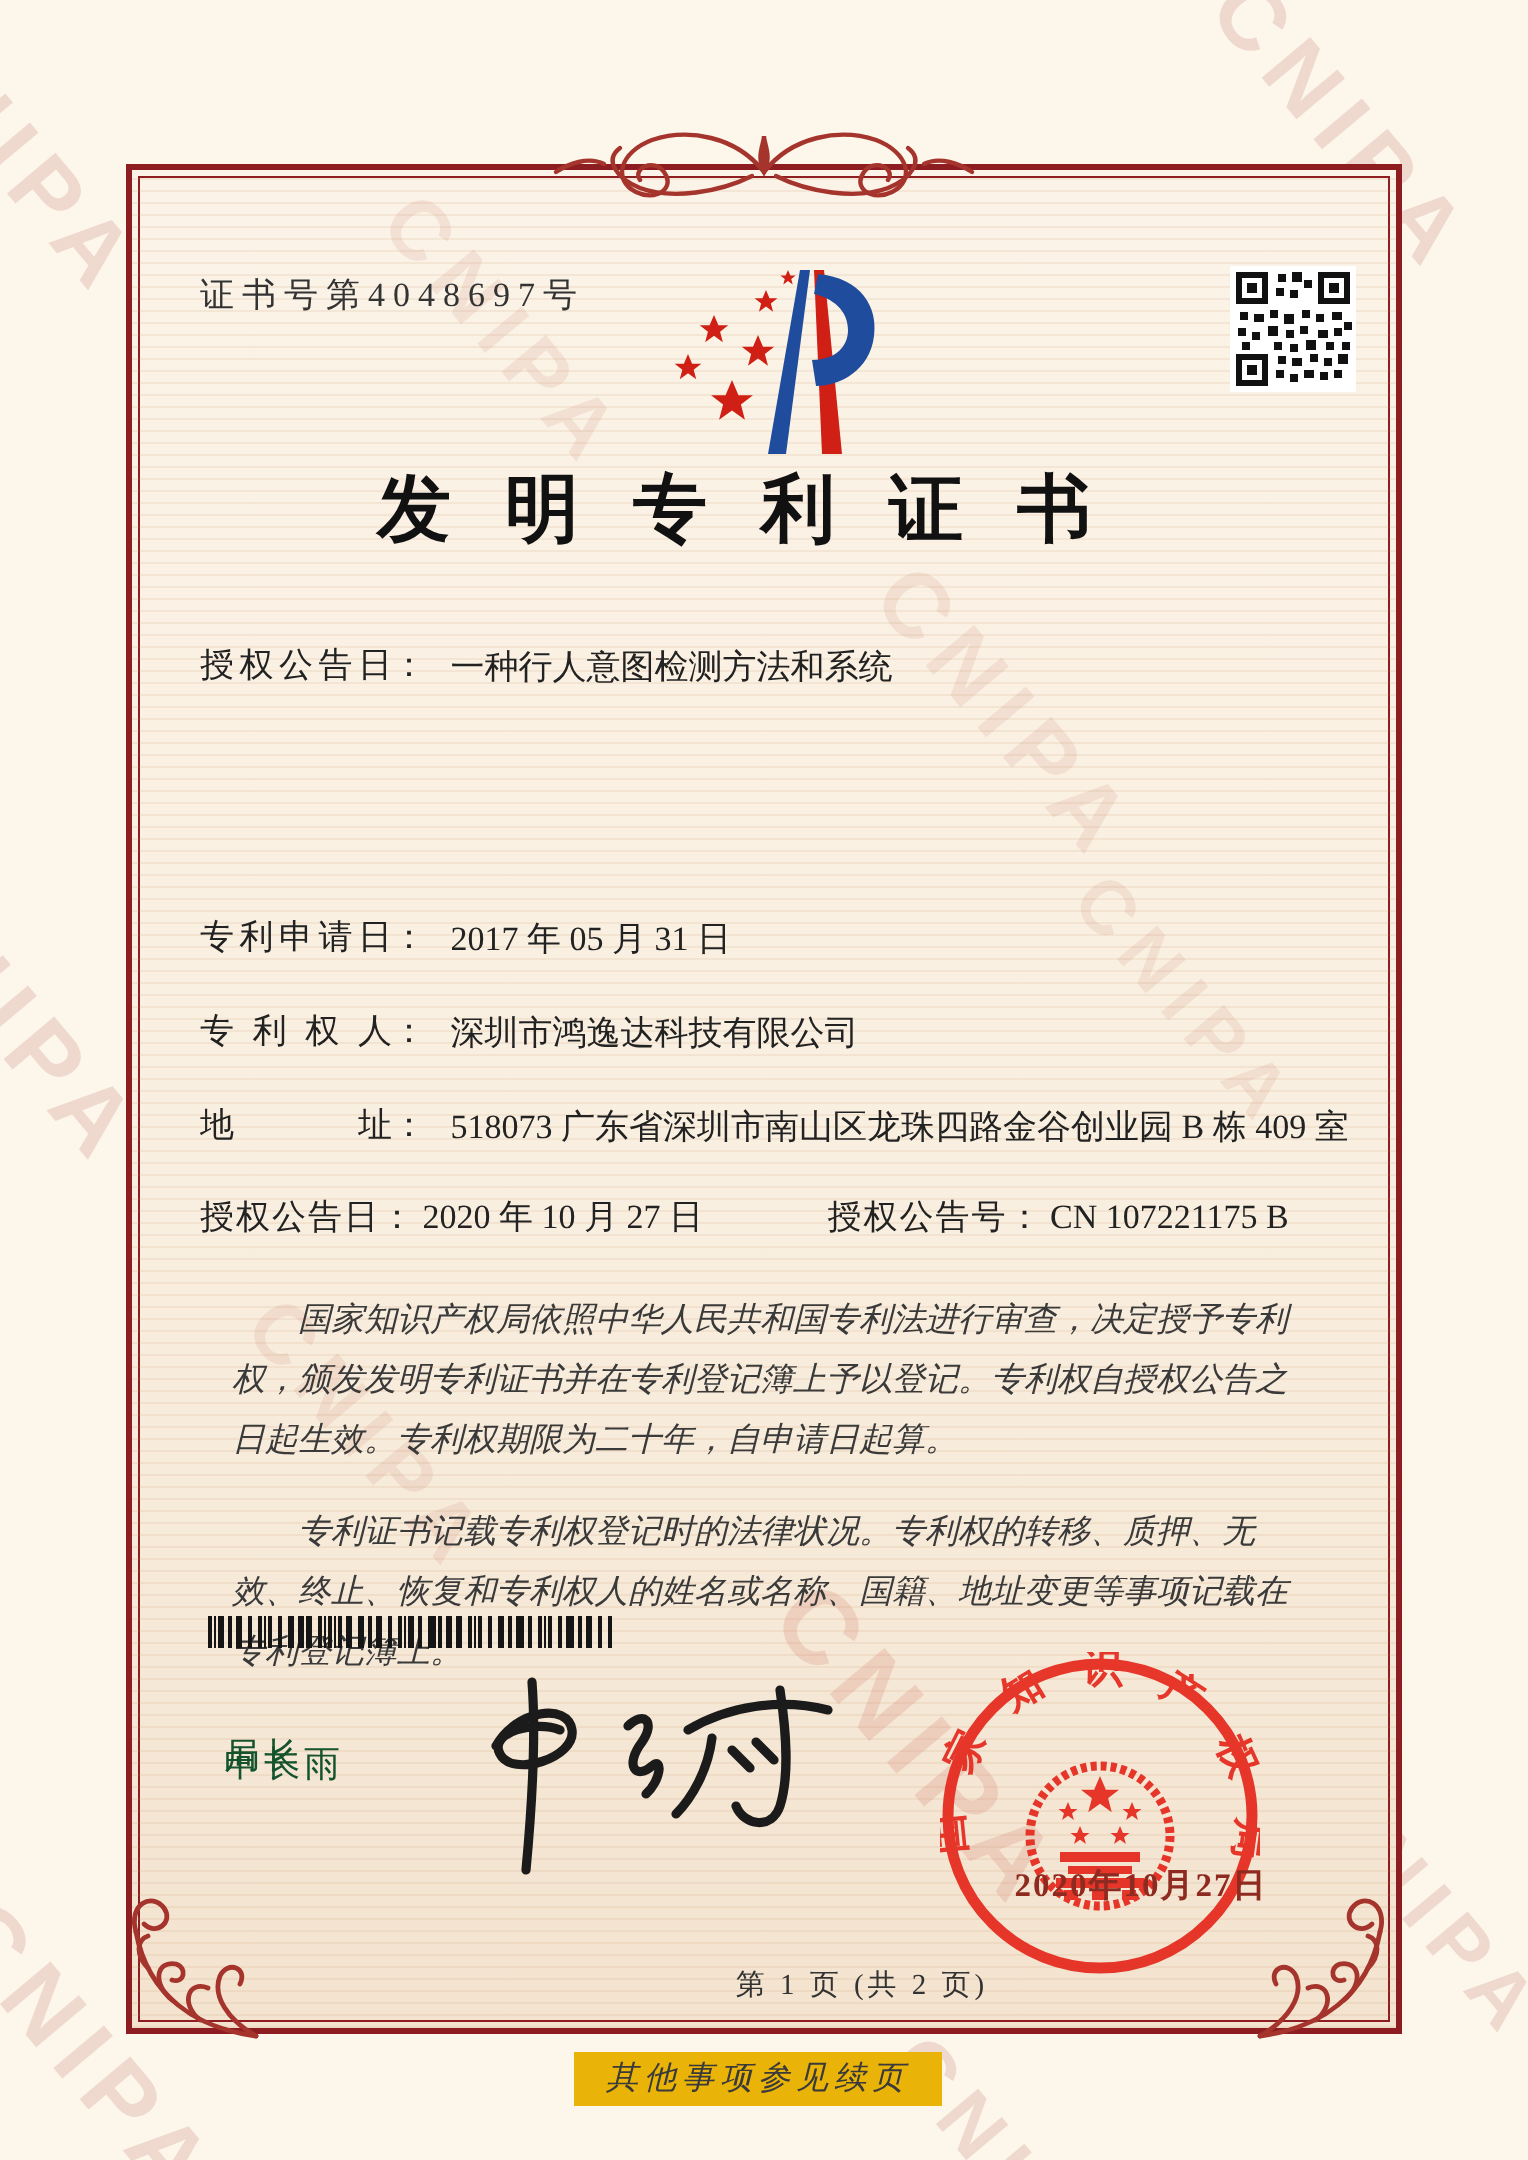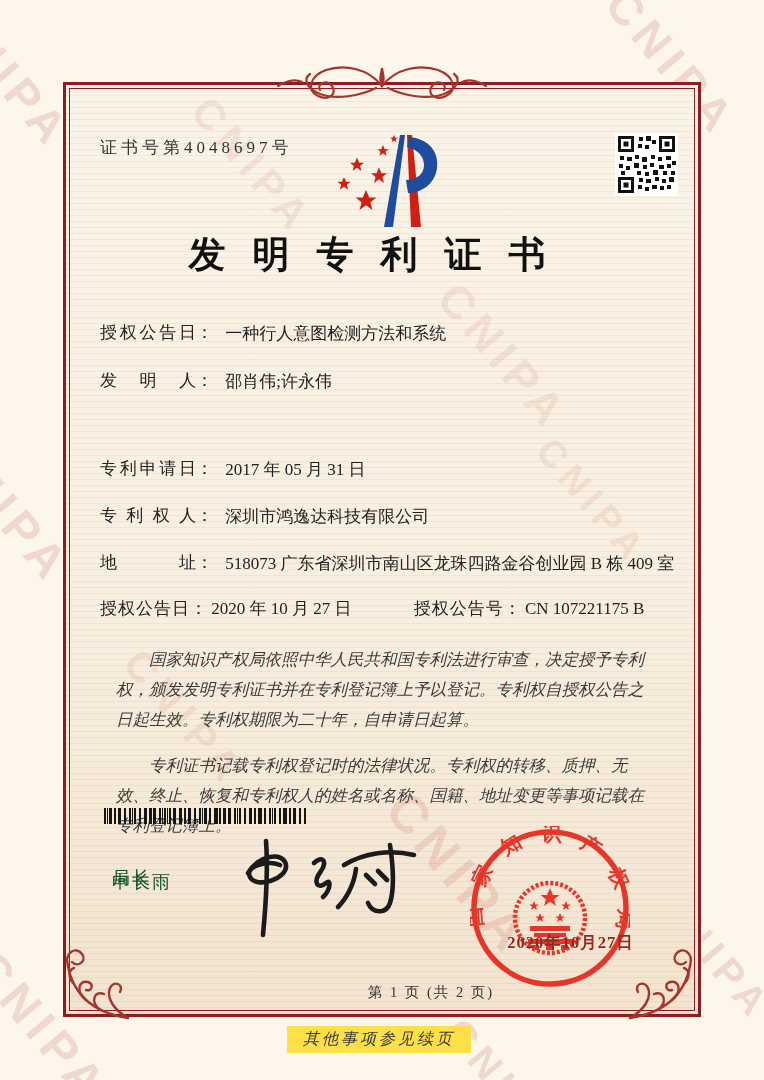--- a/index.html
+++ b/index.html
@@ -56,21 +56,21 @@
   .signer{left:112px;font-size:18px;color:#14532d;letter-spacing:2px;}
   .st1{top:866px;} .st2{top:870px;}
   .sig{left:218px;top:833px;}
 
   .seal{left:470px;top:826px;width:160px;height:164px;}
   .seal-date{left:488px;top:932px;width:165px;text-align:center;font-size:16.5px;font-weight:bold;
              color:#8f2a20;letter-spacing:1px;}
 
   .pageinfo{left:63px;top:983px;width:736px;text-align:center;font-size:14.5px;color:#333;letter-spacing:2px;}
   .footnote{left:63px;top:1026px;width:632px;text-align:center;}
-  .footnote span{display:inline-block;background:#fde047;padding:3px 16px;font-size:16px;
+  .footnote span{display:inline-block;background:#eab308;padding:3px 16px;font-size:16px;
                  font-style:italic;color:#3a3a3a;letter-spacing:3px;}
 </style>
 </head>
 <body>
 
 <div id="page">
 
   <span class="wm wm-out" style="left:-30px;top:-10px;font-size:46px;">CNIPA</span>
   <span class="wm wm-out" style="left:636px;top:-22px;font-size:46px;">CNIPA</span>
   <span class="wm wm-out" style="left:-34px;top:420px;font-size:48px;">CNIPA</span>
@@ -193,24 +193,20 @@
           <rect x="8.5" y="49.5" width="5" height="5"></rect>
         </g>
     </svg>
 
     <div class="abs title">发明专利证书</div>
 
     <div class="abs field-row r0">
       <span class="flabel">授权公告日</span><span class="fcolon">：</span>
       <span class="fvalue">一种行人意图检测方法和系统</span>
     </div>
-    <div class="abs field-row r1">
-      <span class="flabel">发明人</span><span class="fcolon">：</span>
-      <span class="fvalue">邵肖伟;许永伟</span>
-    </div>
     <div class="abs field-row r3">
       <span class="flabel">专利申请日</span><span class="fcolon">：</span>
       <span class="fvalue">2017 年 05 月 31 日</span>
     </div>
     <div class="abs field-row r4">
       <span class="flabel">专利权人</span><span class="fcolon">：</span>
       <span class="fvalue">深圳市鸿逸达科技有限公司</span>
     </div>
     <div class="abs field-row r5">
       <span class="flabel">地址</span><span class="fcolon">：</span>

